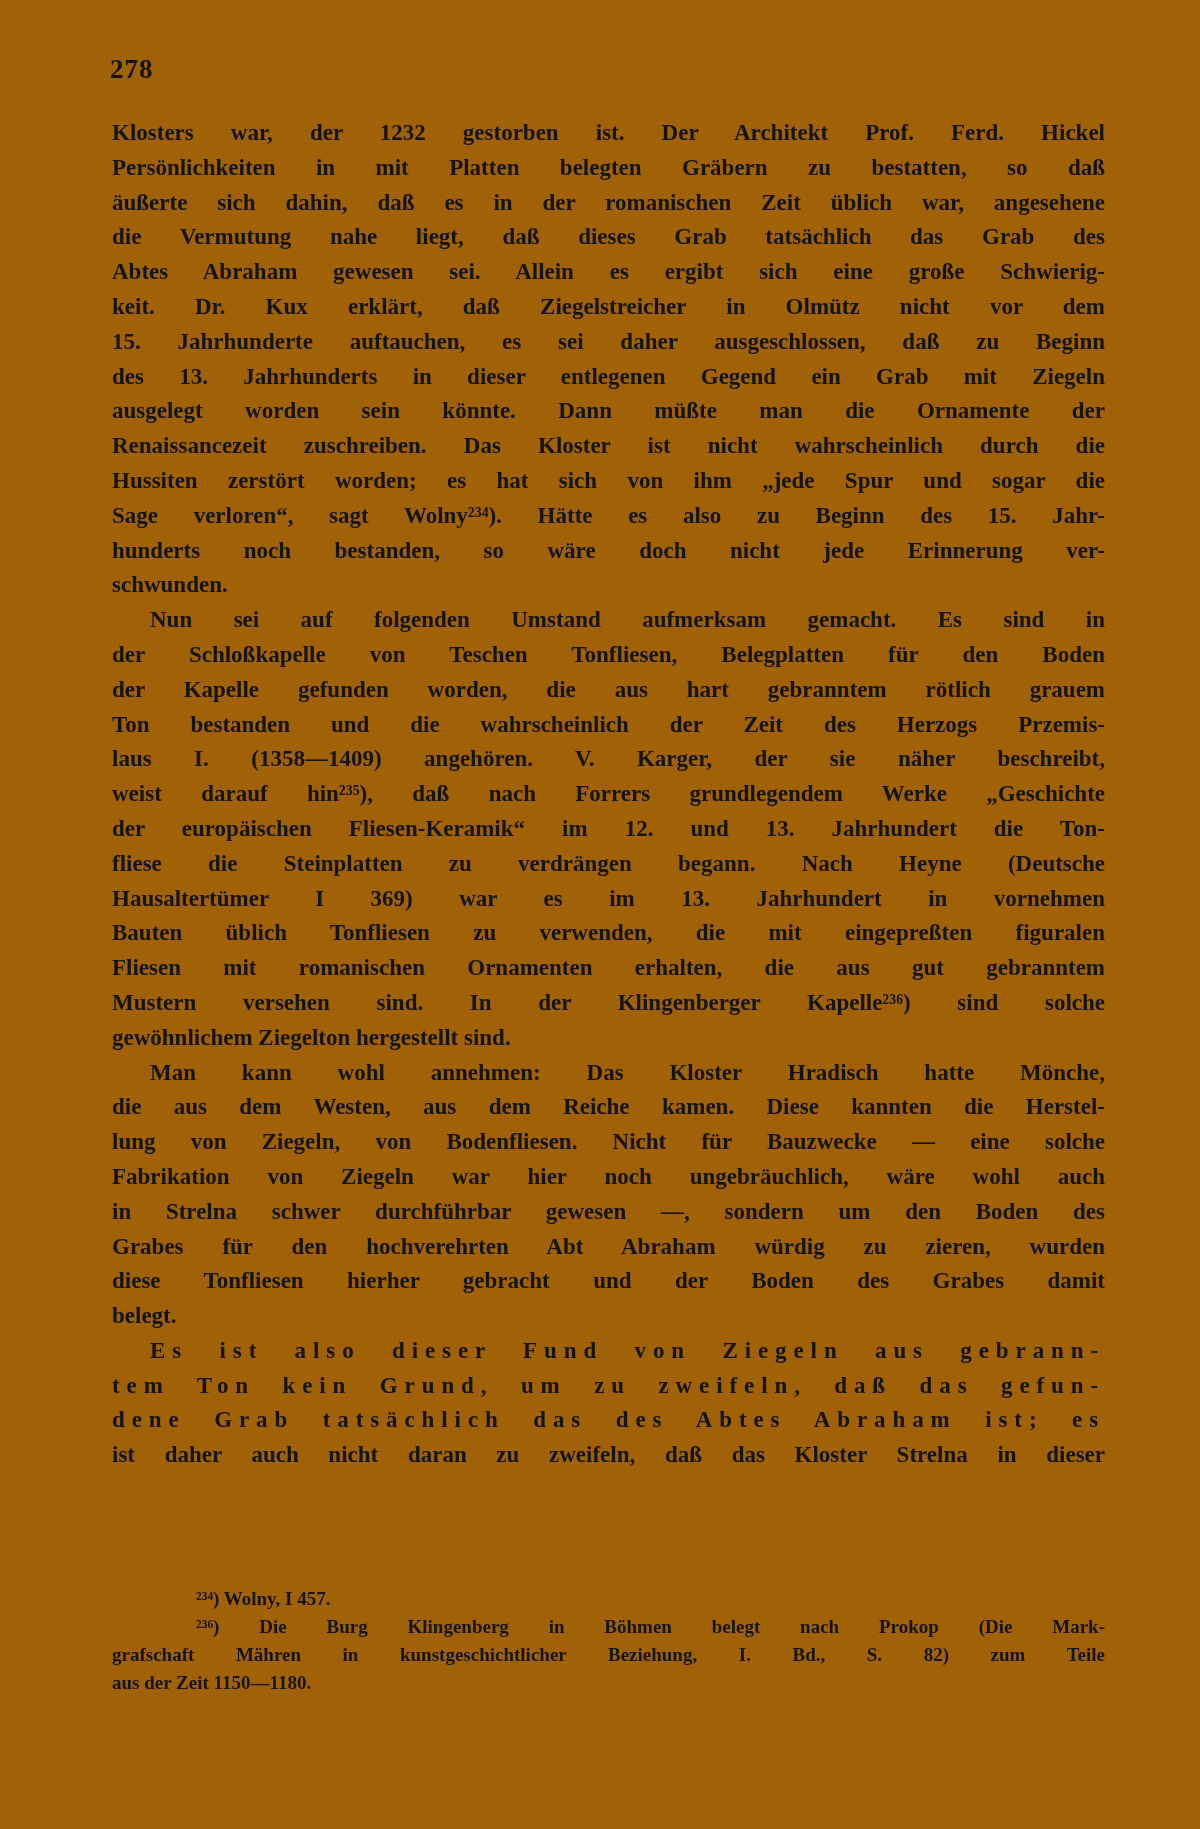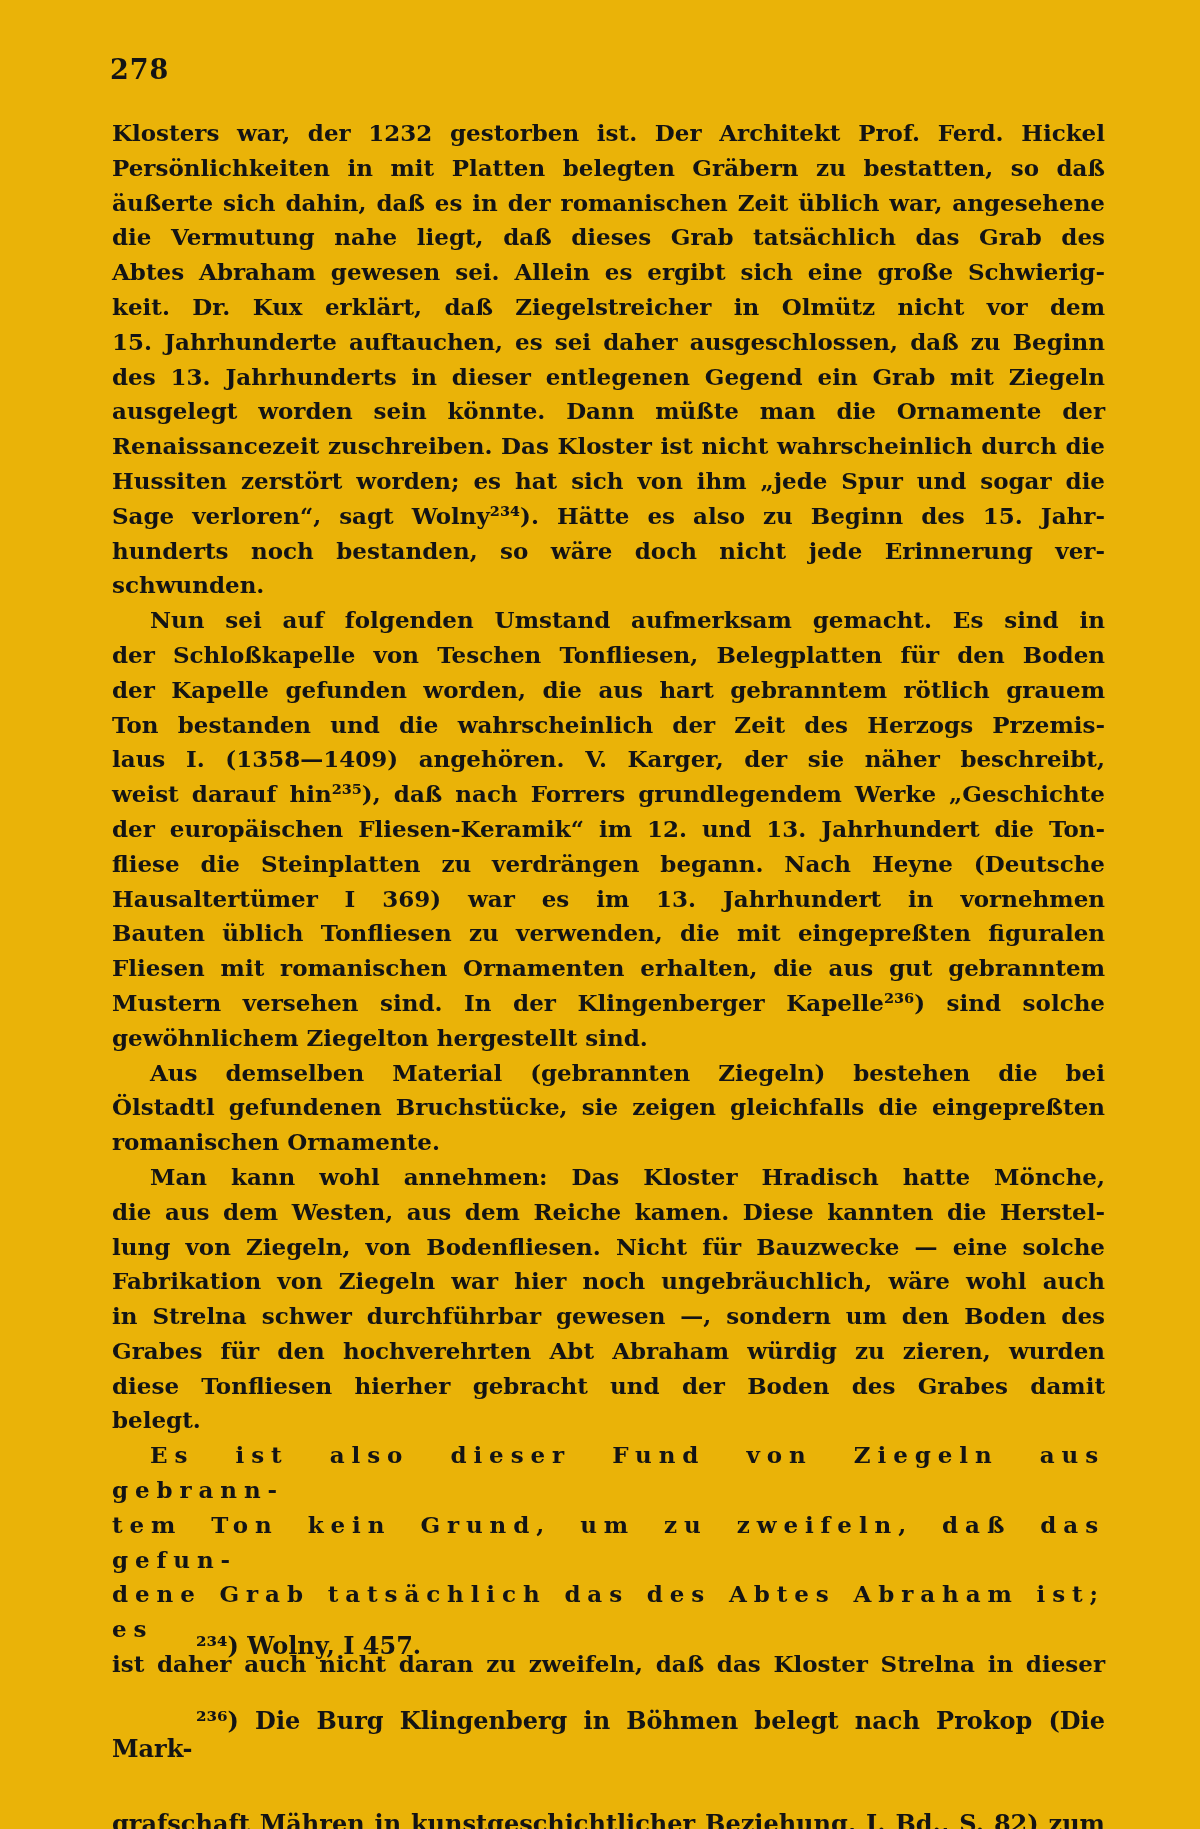--- a/index.html
+++ b/index.html
@@ -48,38 +48,37 @@
   .block.spaced .line {
     letter-spacing: 0.30em;
   }
   .footnotes {
     position: absolute;
     left: 112px;
     top: 1585px;
     width: 993px;
   }
   .footnotes .line {
-    font-size: 24px;
+    font-size: 19px;
     font-weight: bold;
     line-height: 28px;
     text-align: justify;
     text-align-last: justify;
-    margin-top: 47px;
   }
   .footnotes .line.last {
     text-align-last: left;
   }
   .footnotes .line.fn-first {
     text-indent: 84px;
   }
 </style>
 </head>
 <body>
 
-<div class="page" style="background: #eab308; color: rgb(20, 20, 20);">
+<div class="page" style="background: #a16207; color: rgb(20, 20, 20); font-family: Liberation Serif, serif;">
   <div class="page-number">278</div>
 
   <div class="body-text" id="body-text">
       <div class="block">
         <div class="line">Klosters war, der 1232 gestorben ist. Der Architekt Prof. Ferd. Hickel</div>
         <div class="line">Persönlichkeiten in mit Platten belegten Gräbern zu bestatten, so daß</div>
         <div class="line">äußerte sich dahin, daß es in der romanischen Zeit üblich war, angesehene</div>
         <div class="line">die Vermutung nahe liegt, daß dieses Grab tatsächlich das Grab des</div>
         <div class="line">Abtes Abraham gewesen sei. Allein es ergibt sich eine große Schwierig-</div>
         <div class="line">keit. Dr. Kux erklärt, daß Ziegelstreicher in Olmütz nicht vor dem</div>
@@ -101,25 +100,20 @@
         <div class="line">weist darauf hin²³⁵), daß nach Forrers grundlegendem Werke „Geschichte</div>
         <div class="line">der europäischen Fliesen-Keramik“ im 12. und 13. Jahrhundert die Ton-</div>
         <div class="line">fliese die Steinplatten zu verdrängen begann. Nach Heyne (Deutsche</div>
         <div class="line">Hausaltertümer I 369) war es im 13. Jahrhundert in vornehmen</div>
         <div class="line">Bauten üblich Tonfliesen zu verwenden, die mit eingepreßten figuralen</div>
         <div class="line">Fliesen mit romanischen Ornamenten erhalten, die aus gut gebranntem</div>
         <div class="line">Mustern versehen sind. In der Klingenberger Kapelle²³⁶) sind solche</div>
         <div class="line last">gewöhnlichem Ziegelton hergestellt sind.</div>
       </div>
       <div class="block">
-        <div class="line indent">Aus demselben Material (gebrannten Ziegeln) bestehen die bei</div>
-        <div class="line">Ölstadtl gefundenen Bruchstücke, sie zeigen gleichfalls die eingepreßten</div>
-        <div class="line last">romanischen Ornamente.</div>
-      </div>
-      <div class="block">
         <div class="line indent">Man kann wohl annehmen: Das Kloster Hradisch hatte Mönche,</div>
         <div class="line">die aus dem Westen, aus dem Reiche kamen. Diese kannten die Herstel-</div>
         <div class="line">lung von Ziegeln, von Bodenfliesen. Nicht für Bauzwecke — eine solche</div>
         <div class="line">Fabrikation von Ziegeln war hier noch ungebräuchlich, wäre wohl auch</div>
         <div class="line">in Strelna schwer durchführbar gewesen —, sondern um den Boden des</div>
         <div class="line">Grabes für den hochverehrten Abt Abraham würdig zu zieren, wurden</div>
         <div class="line">diese Tonfliesen hierher gebracht und der Boden des Grabes damit</div>
         <div class="line last">belegt.</div>
       </div>
       <div class="block spaced">

